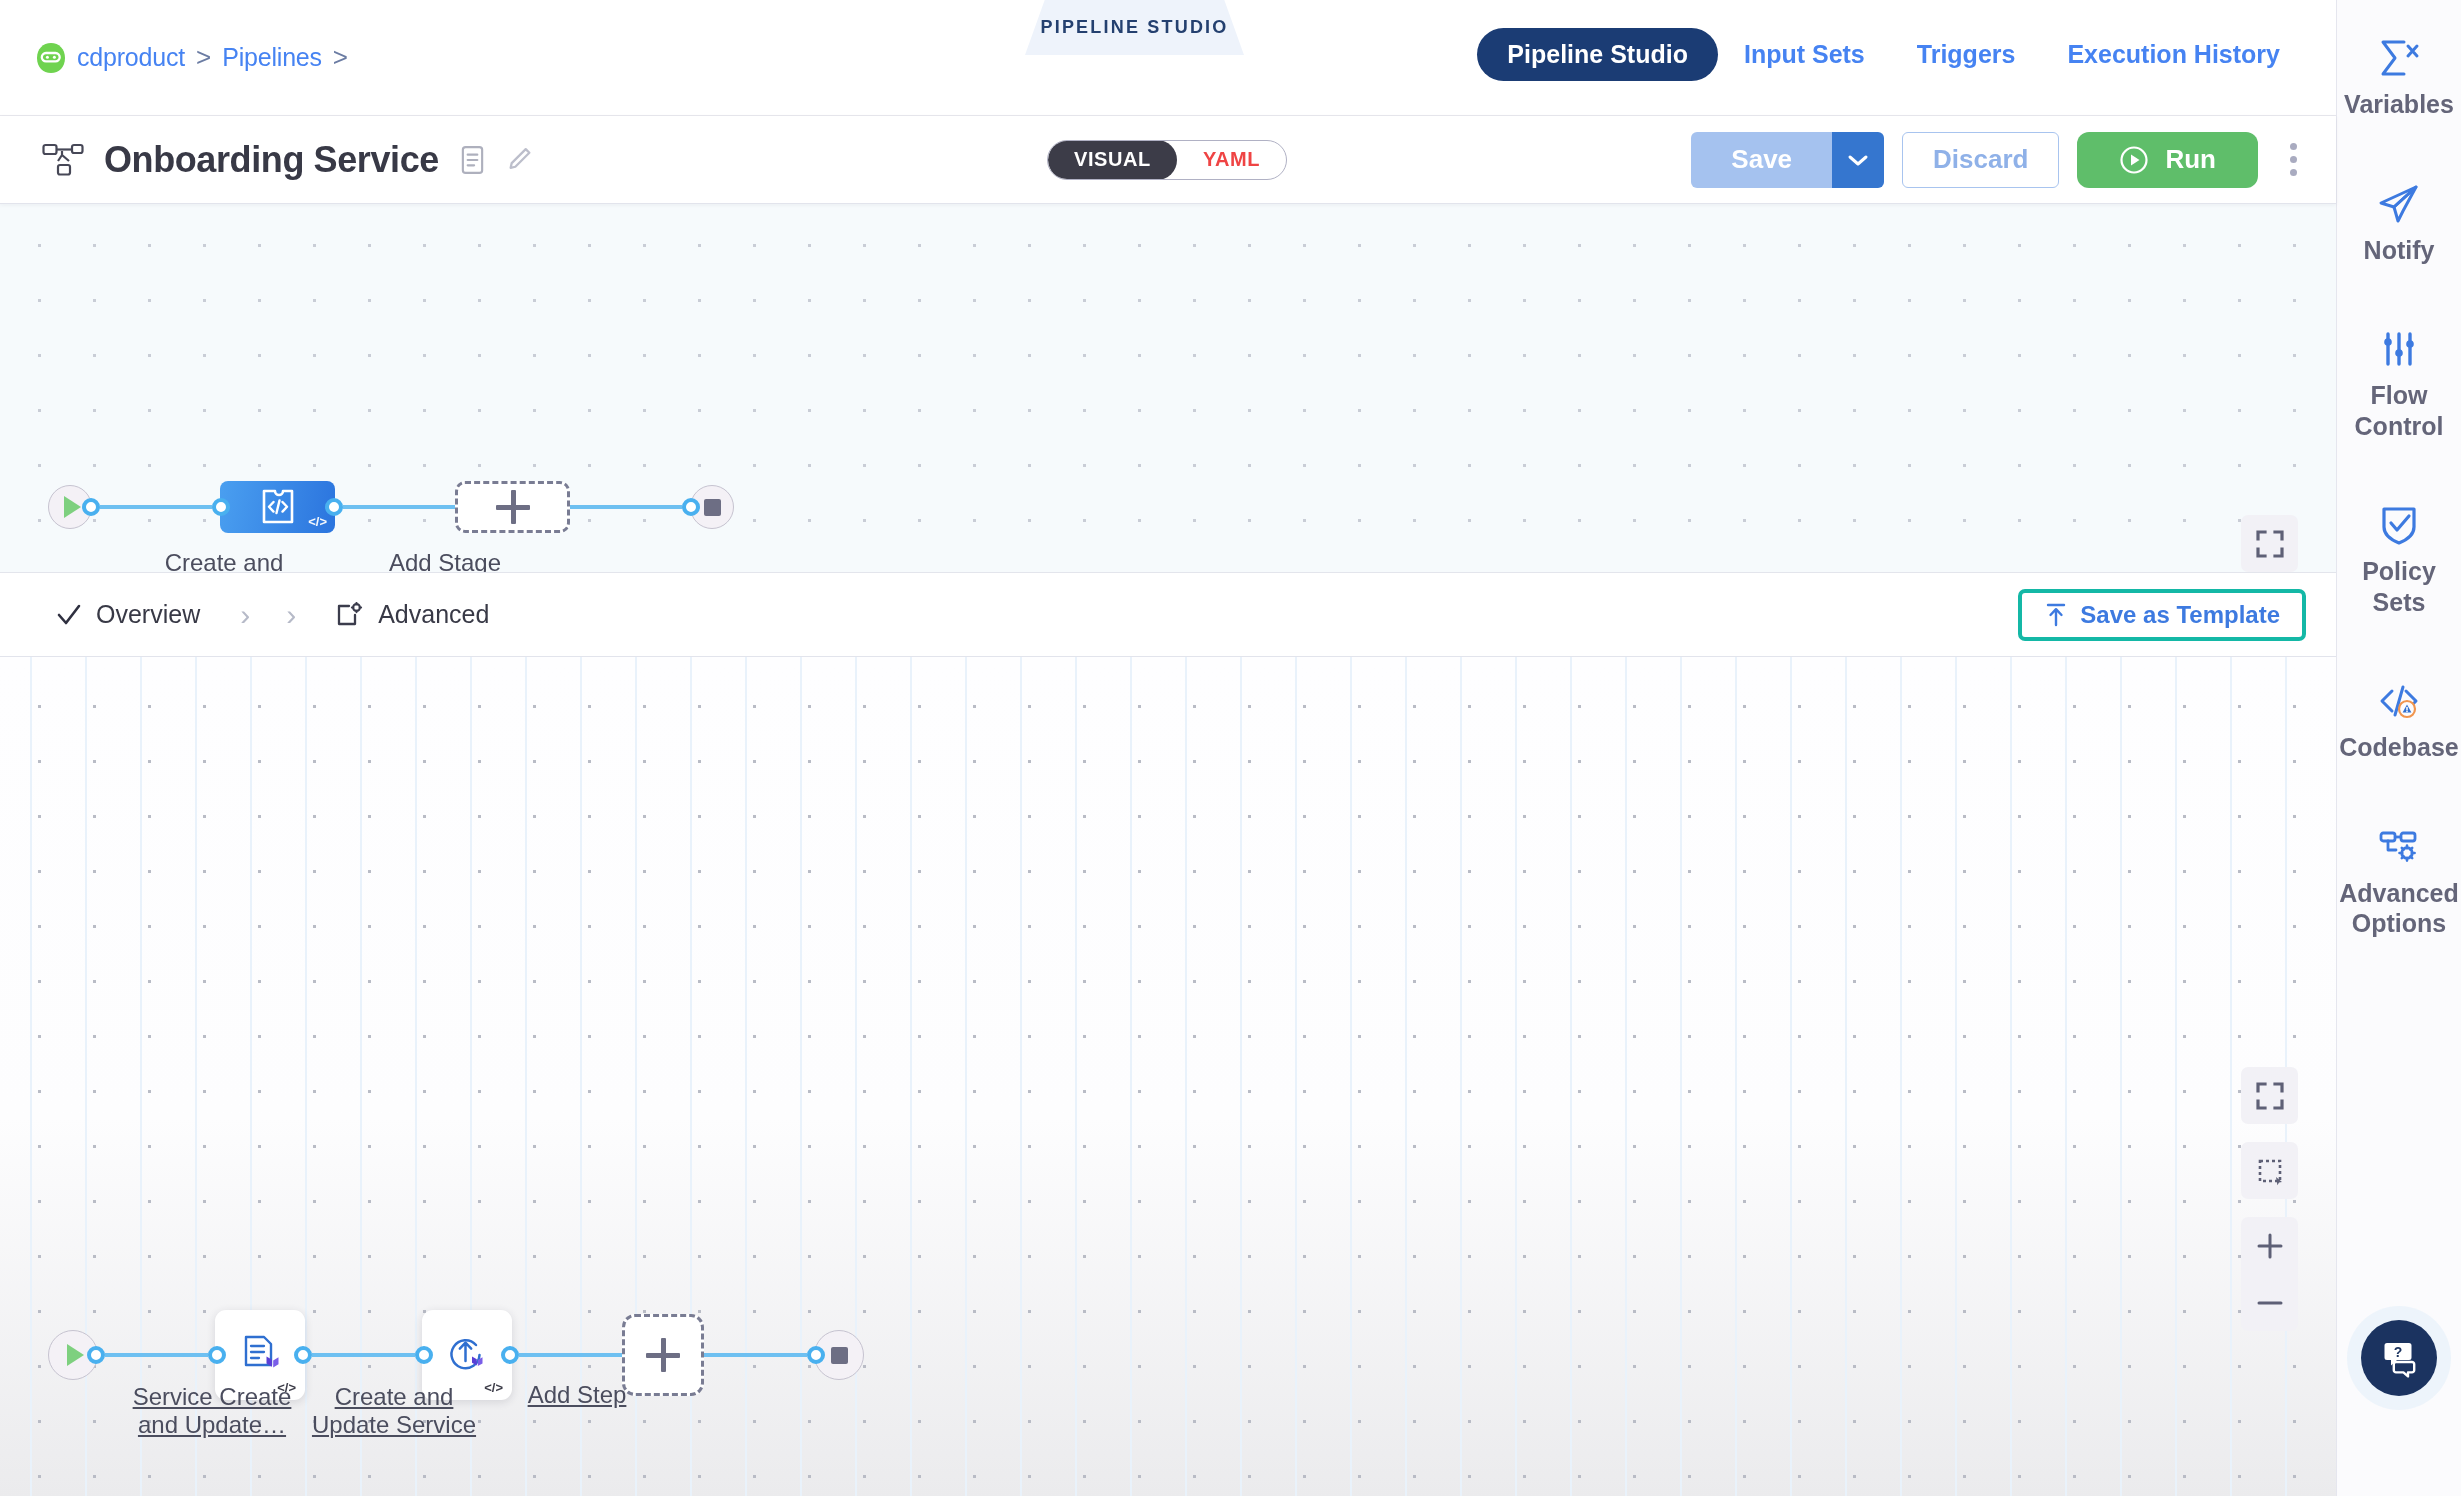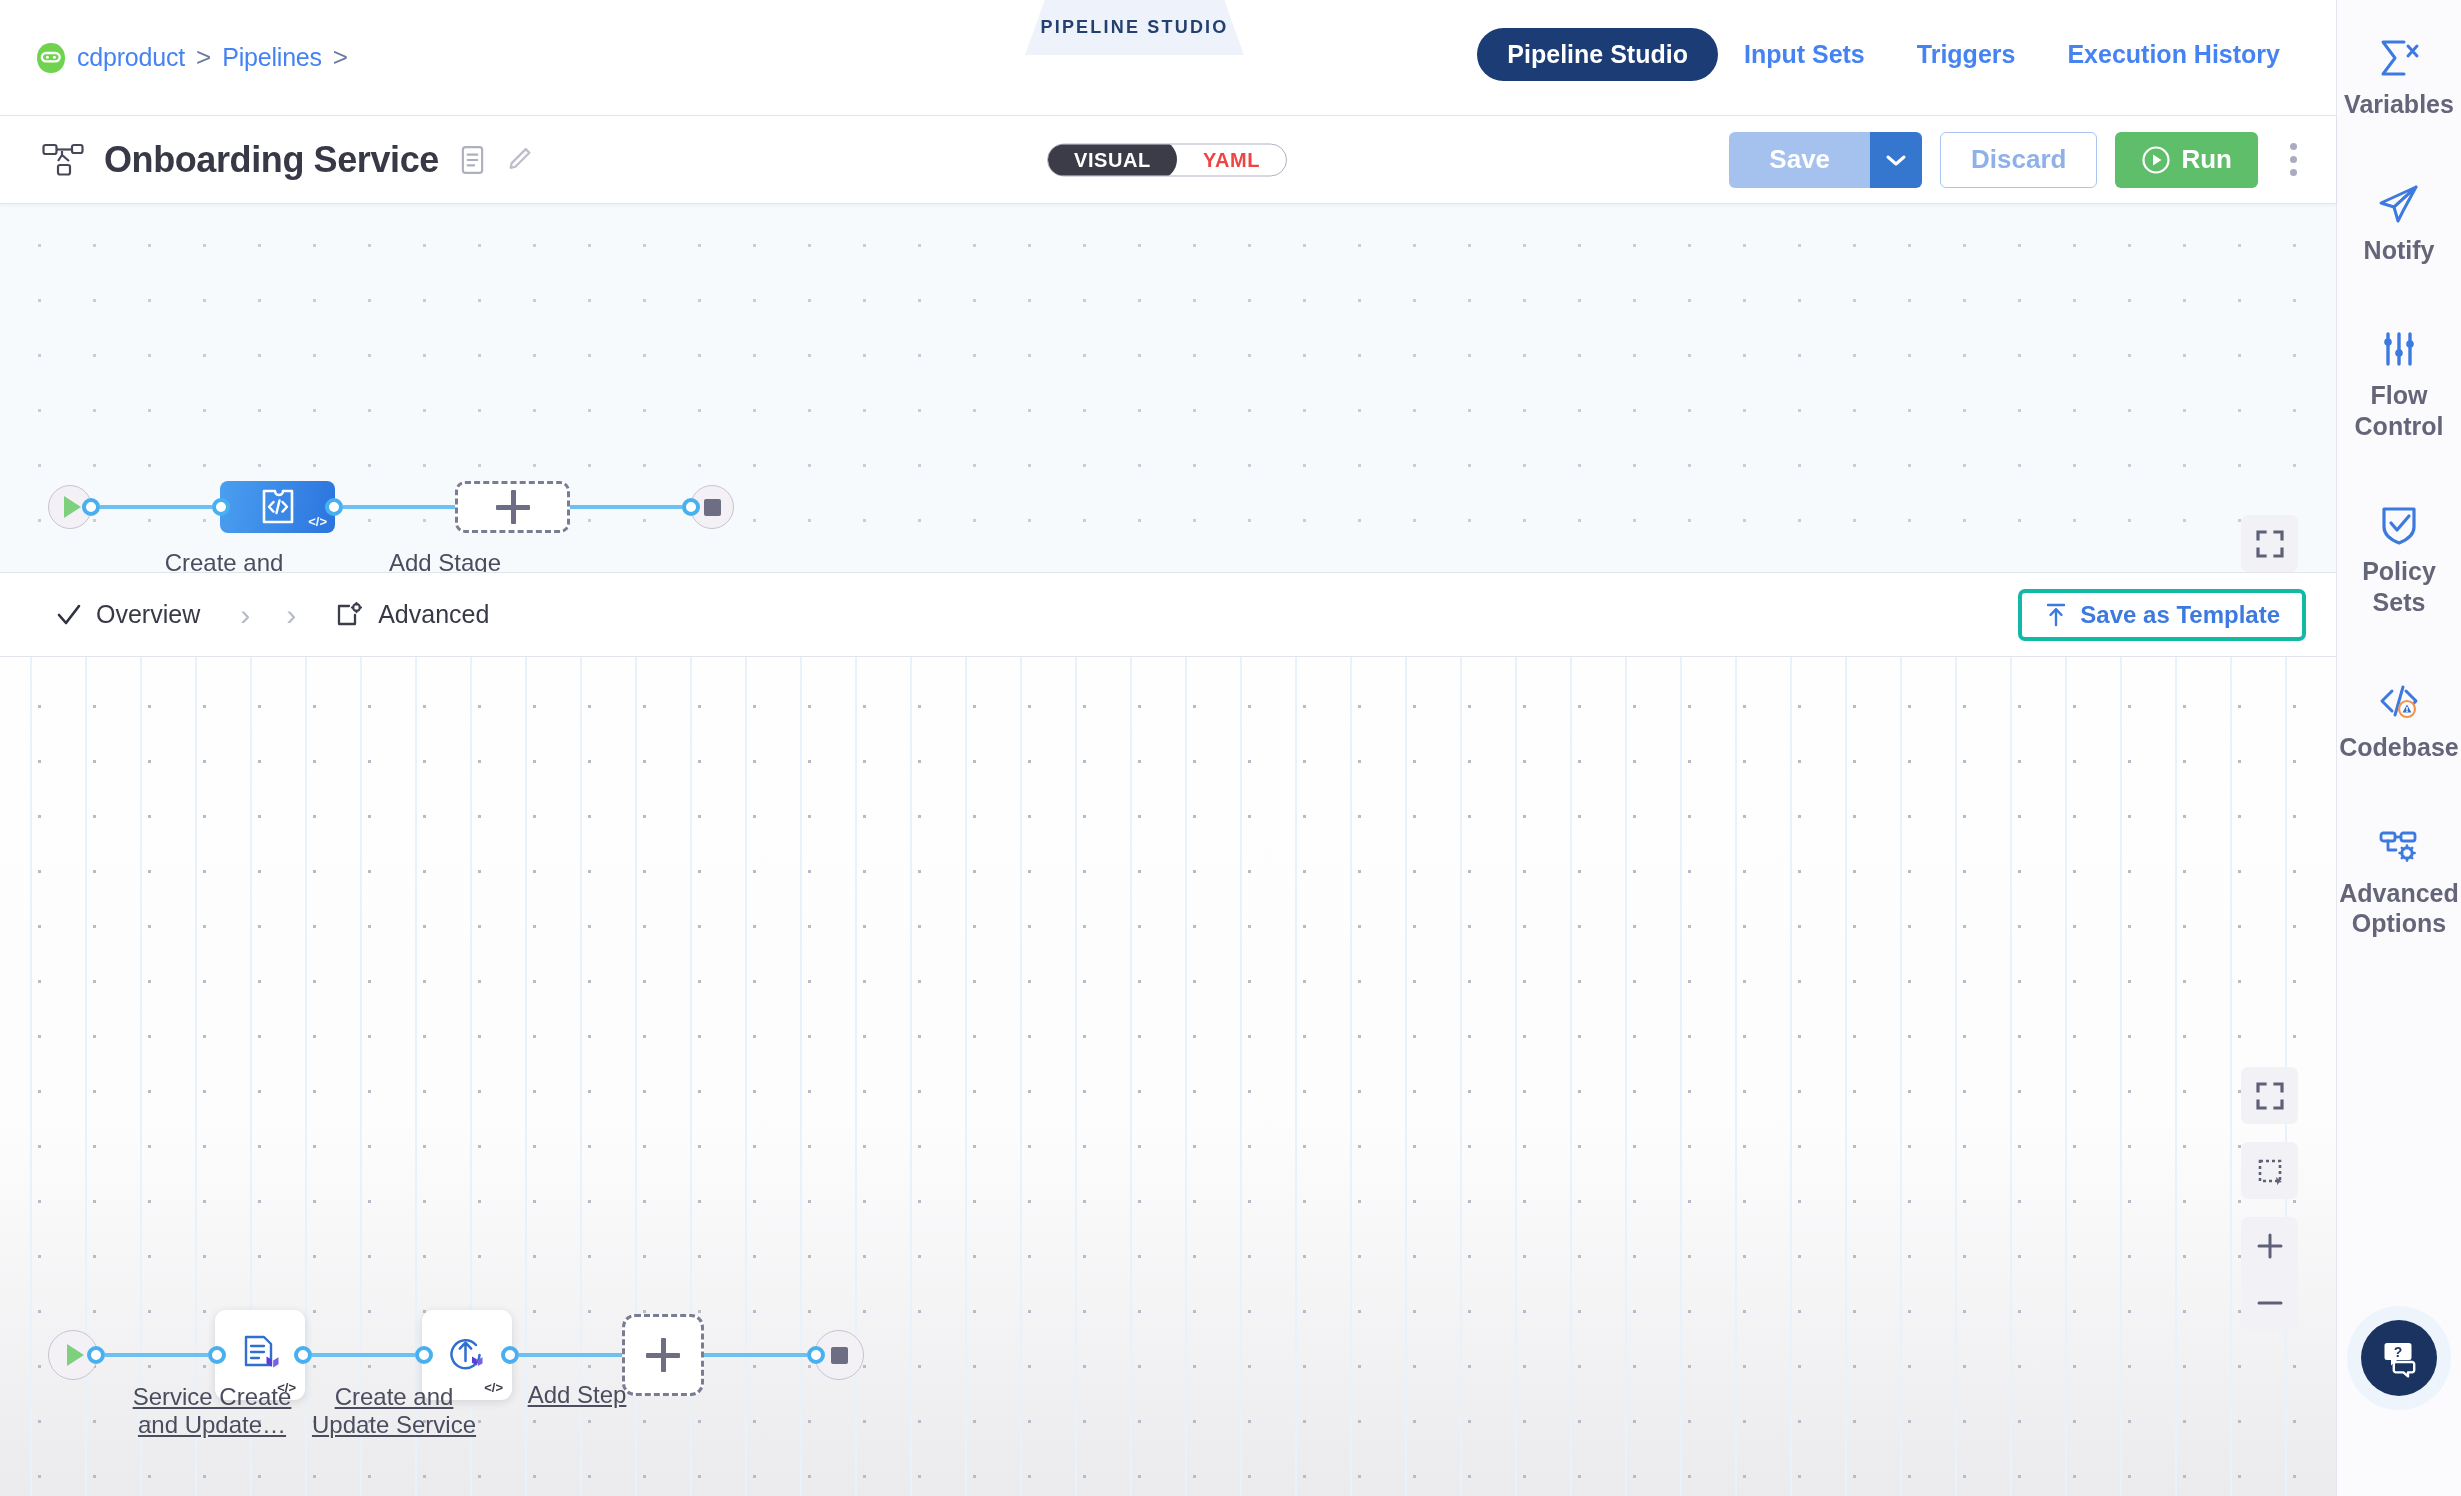--- a/index.html
+++ b/index.html
@@ -55,21 +55,21 @@
     z-index: 5;
   }
   .title-left { display: flex; align-items: center; gap: 20px; padding-left: 42px; }
   .pipeline-icon { width: 42px; height: 34px; }
   .title-text { font-size: 36px; font-weight: bold; color: #383946; letter-spacing: -0.4px; }
   .title-ic { width: 27px; height: 30px; cursor: pointer; opacity: .75; }
 
   .vy-toggle {
     position: absolute; left: 1047px; top: 50%; transform: translateY(-50%);
     display: flex; align-items: center;
-    border: 1px solid #b0b1c4; border-radius: 994px; height: 33px;
+    border: 1px solid #b0b1c4; border-radius: 994px; height: 40px;
     background:#fff; overflow: hidden;
   }
   .vy-opt {
     font-size: 20px; font-weight: bold; letter-spacing: 0.6px;
     padding: 0 26px; height: 40px; display: flex; align-items: center;
     color: #ef4444; cursor: pointer;
   }
   .vy-opt.active { background: #3c3c48; color: #fff; border-radius: 994px; }
 
   .title-right { position: absolute; right: 26px; top: 50%; transform: translateY(-50%); display: flex; align-items: center; gap: 18px; }
@@ -80,23 +80,23 @@
   }
   .save-caret {
     background: #3576cf; width: 52px; display: flex; align-items: center; justify-content: center; cursor: pointer;
   }
   .discard-btn {
     height: 56px; border: 1px solid #a8c4ef; border-radius: 6px; background: #fff;
     color: #8fb1e8; font-size: 26px; font-weight: bold; padding: 0 30px;
     display: flex; align-items: center; cursor: pointer;
   }
   .run-btn {
-    height: 56px; border-radius: 6px; background: #5fbe6a; color: #fff;
-    font-size: 26px; font-weight: bold; padding: 0 26px;
-    display: flex; align-items: center; gap: 10px; cursor: pointer;
+    height: 56px; border-radius: 12px; background: #5fbe6a; color: #fff;
+    font-size: 26px; font-weight: bold; padding: 0 42px;
+    display: flex; align-items: center; gap: 16px; cursor: pointer;
   }
   .kebab { width: 34px; height: 56px; display: flex; flex-direction: column; align-items: center; justify-content: center; gap: 6px; cursor: pointer; }
   .kebab i { width: 7px; height: 7px; border-radius: 50%; background: #a9abc0; display: block; }
 
   
   .canvas-top {
     position: relative; height: 369px; flex: none;
     background-color: #f6fafc;
     background-image: radial-gradient(#c9cdd6 1.6px, transparent 1.7px);
     background-size: 55px 55px;

